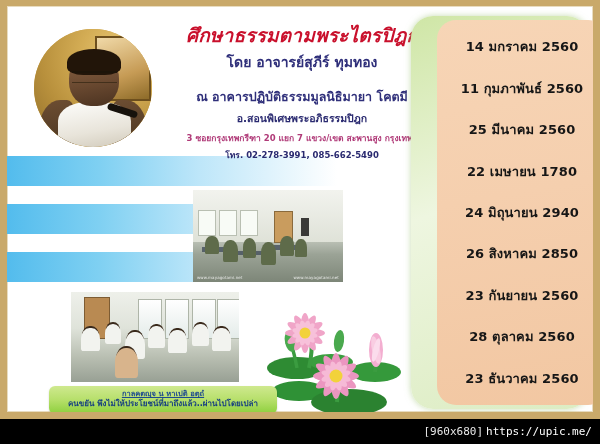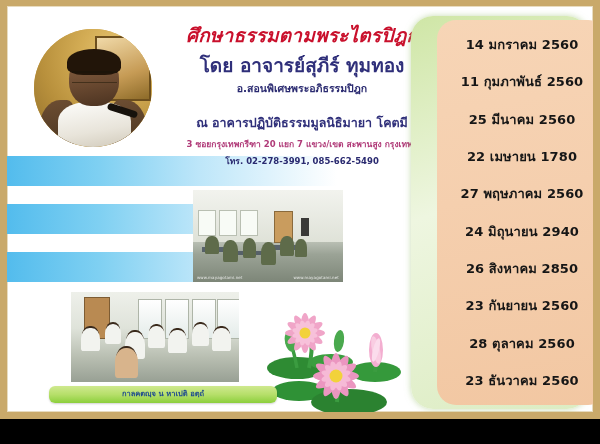--- a/index.html
+++ b/index.html
@@ -150,21 +150,21 @@
     font-size: 19px;
     font-weight: bold;
     font-style: italic;
     color: #c9102c;
     letter-spacing: .2px;
     line-height: 1.25;
     margin: 0;
     text-shadow: 0 1px 0 rgba(255,255,255,.6);
   }
   #poster-subtitle {
-    font-size: 19px;
+    font-size: 14px;
     font-weight: bold;
     color: #2f2f7a;
     margin: 5px 0 0 0;
     line-height: 1.3;
     text-align: center;
   }
   #poster-subtitle2 {
     font-size: 10.5px;
     font-weight: bold;
     color: #2a2a70;
@@ -291,20 +291,21 @@
     background: linear-gradient(180deg, #cfe98f 0%, #b6df6a 50%, #8ccf3c 100%);
     border-radius: 6px;
     text-align: center;
     box-shadow: 0 1px 2px rgba(0,0,0,.18);
   }
   #caption-line1 {
     font-size: 7.5px;
     font-weight: bold;
     color: #1d4a8f;
     line-height: 1.35;
+    text-decoration: underline;
   }
   #caption-line2 {
     font-size: 8px;
     font-weight: bold;
     color: #163f80;
     line-height: 1.35;
   }
 
   
   #date-panel-glow {
@@ -380,22 +381,22 @@
         <div class="shirt"></div>
         <div class="head"></div>
         <div class="hair"></div>
         <div class="glasses"></div>
         <div class="mic"></div>
       </div>
 
       <div id="header-text">
         <p id="poster-title">ศึกษาธรรมตามพระไตรปิฎก</p>
         <p id="poster-subtitle">โดย อาจารย์สุภีร์  ทุมทอง</p>
+        <p id="venue-name">ณ อาคารปฏิบัติธรรมมูลนิธิมายา โคตมี</p>
         <p id="poster-subtitle2">อ.สอนพิเศษพระอภิธรรมปิฎก</p>
-        <p id="venue-name">ณ อาคารปฏิบัติธรรมมูลนิธิมายา โคตมี</p>
         <p id="venue-address">3 ซอยกรุงเทพกรีฑา 20 แยก 7 แขวง/เขต สะพานสูง กรุงเทพฯ</p>
         <p id="venue-phone">โทร. 02-278-3991, 085-662-5490</p>
       </div>
 
       <div id="photo-top">
         <div class="room"></div>
         <div class="wall"></div>
         <div class="win" style="left:3%"></div>
         <div class="win" style="left:17%"></div>
         <div class="win" style="left:31%"></div>
@@ -483,33 +484,37 @@
         </g>
         <g transform="translate(113,44)">
           <ellipse rx="7" ry="17" fill="#f3aed0"></ellipse>
           <ellipse rx="4" ry="14" fill="#f9cde2" transform="rotate(-12)"></ellipse>
           <ellipse rx="3" ry="12" fill="#fbdcec" transform="rotate(14)"></ellipse>
         </g>
       </svg>
 
       <div id="caption-box">
         <div id="caption-line1">กาลคตญฺจ น หาเปติ อตฺถํ</div>
+        <div id="caption-line2">คนขยัน พึงไม่ให้ประโยชน์ที่มาถึงแล้ว..ผ่านไปโดยเปล่า</div>
       </div>
 
       <div id="date-panel-glow"></div>
       <div id="date-panel">
         <div class="date-item">14 มกราคม 2560</div>
         <div class="date-item">11 กุมภาพันธ์ 2560</div>
         <div class="date-item">25 มีนาคม 2560</div>
         <div class="date-item">22 เมษายน 1780</div>
-        <div class="date-item">27 พฤษภาคม 2560</div>
         <div class="date-item">24 มิถุนายน 2940</div>
         <div class="date-item">26 สิงหาคม 2850</div>
         <div class="date-item">23 กันยายน 2560</div>
         <div class="date-item">28 ตุลาคม 2560</div>
         <div class="date-item">23 ธันวาคม 2560</div>
       </div>
 
     </div>
   </div>
 
+  <div id="status-bar">
+    <span id="status-dim">[960x680]</span>
+    <span id="status-url">https://upic.me/</span>
+  </div>
 
 </div>
 
 </body></html>

